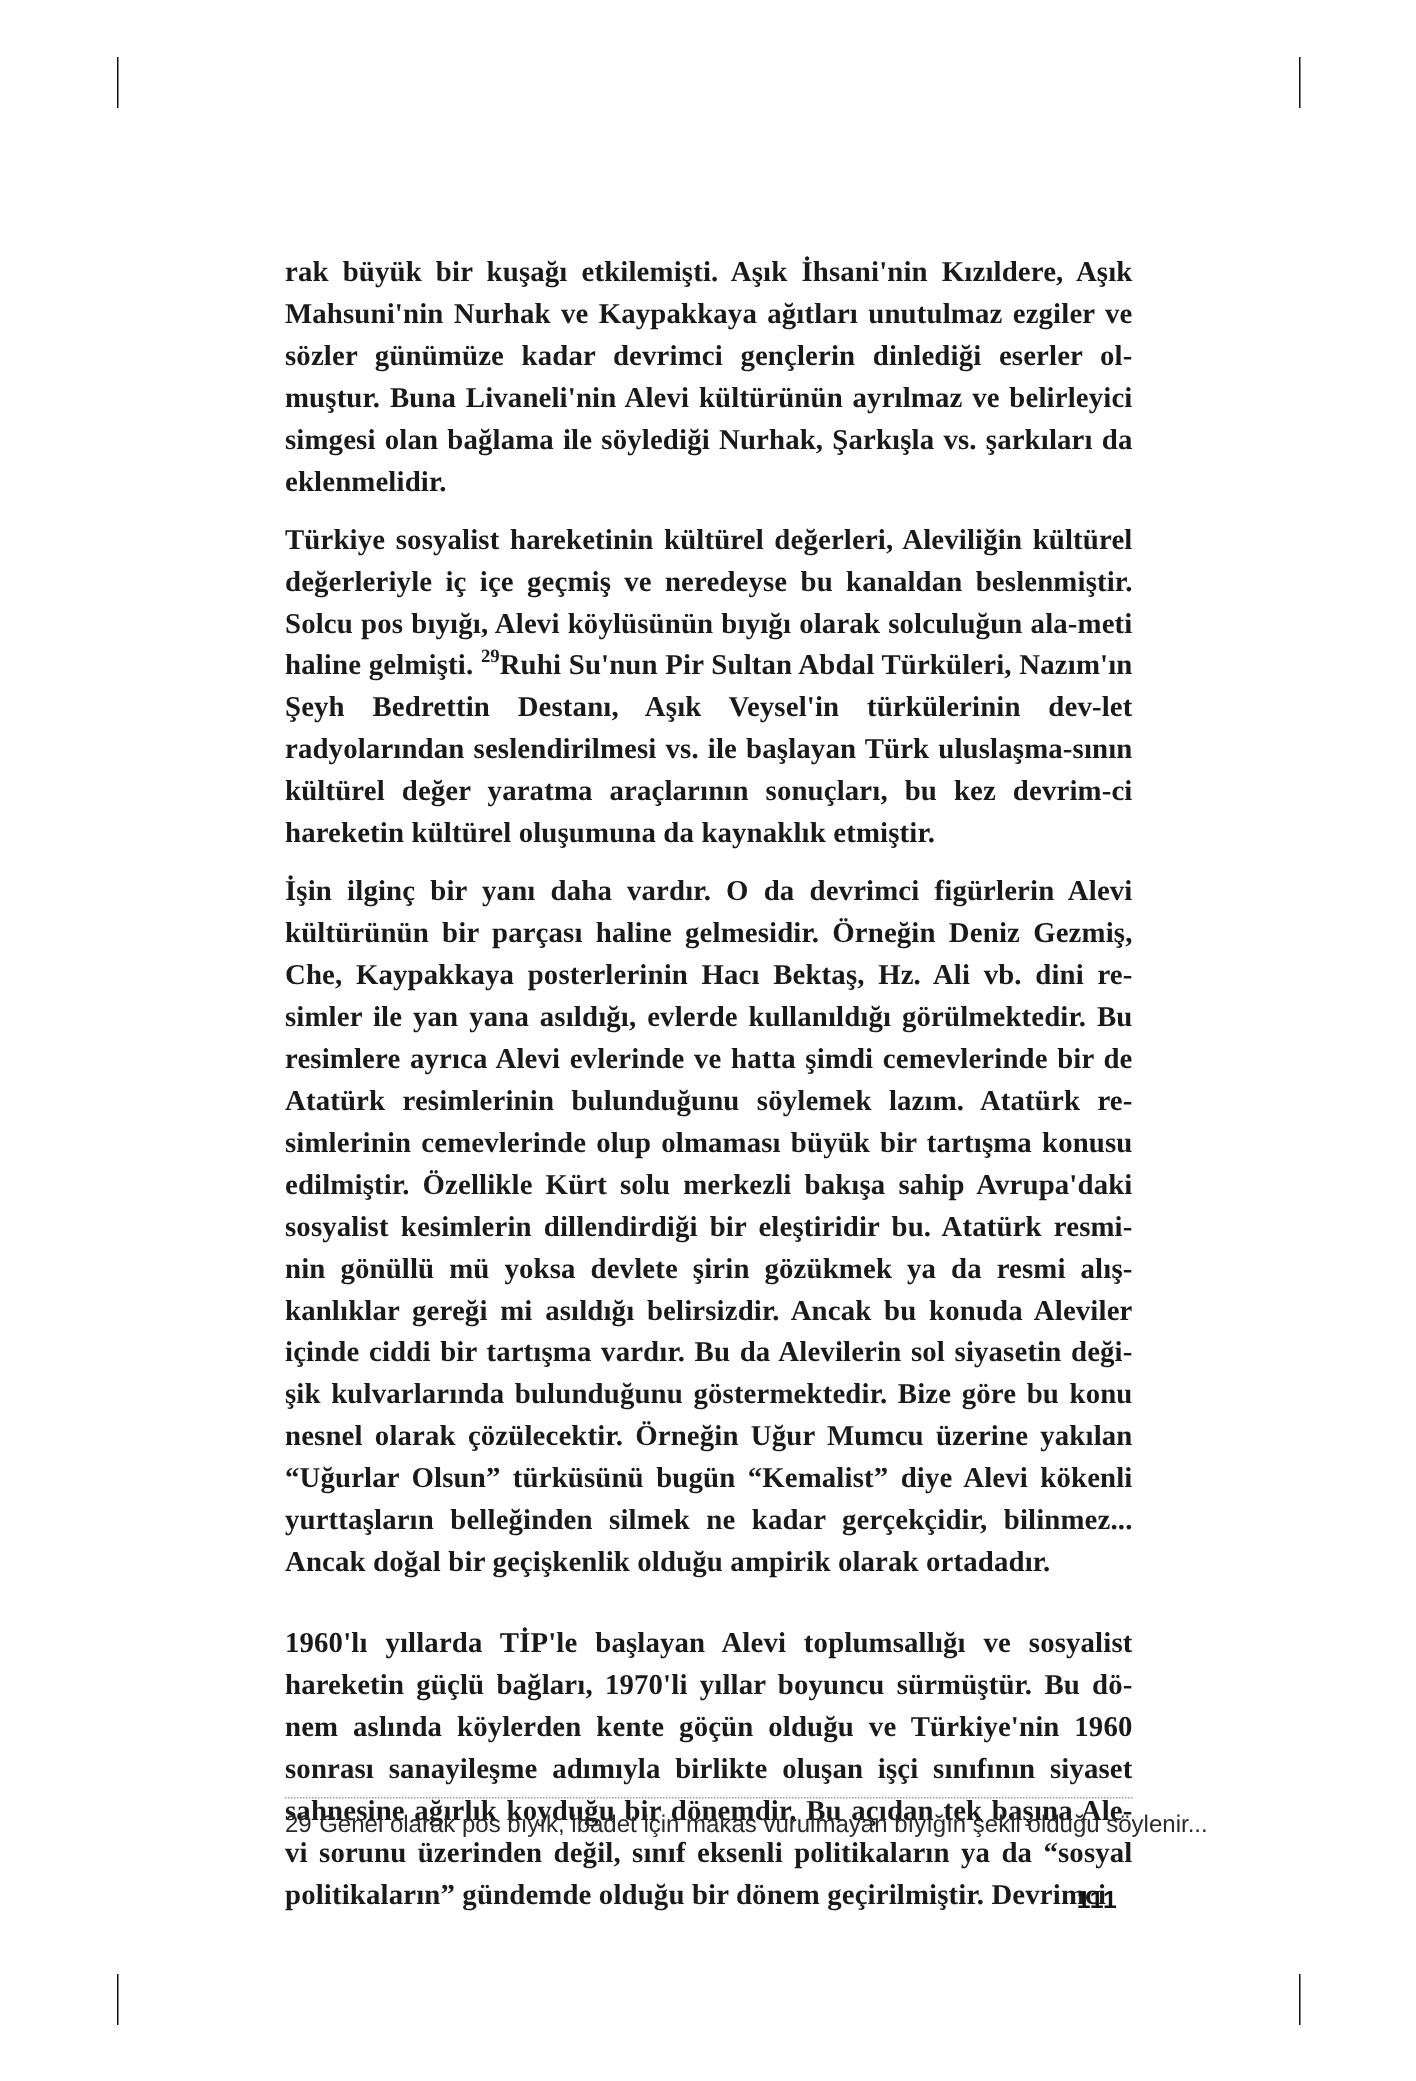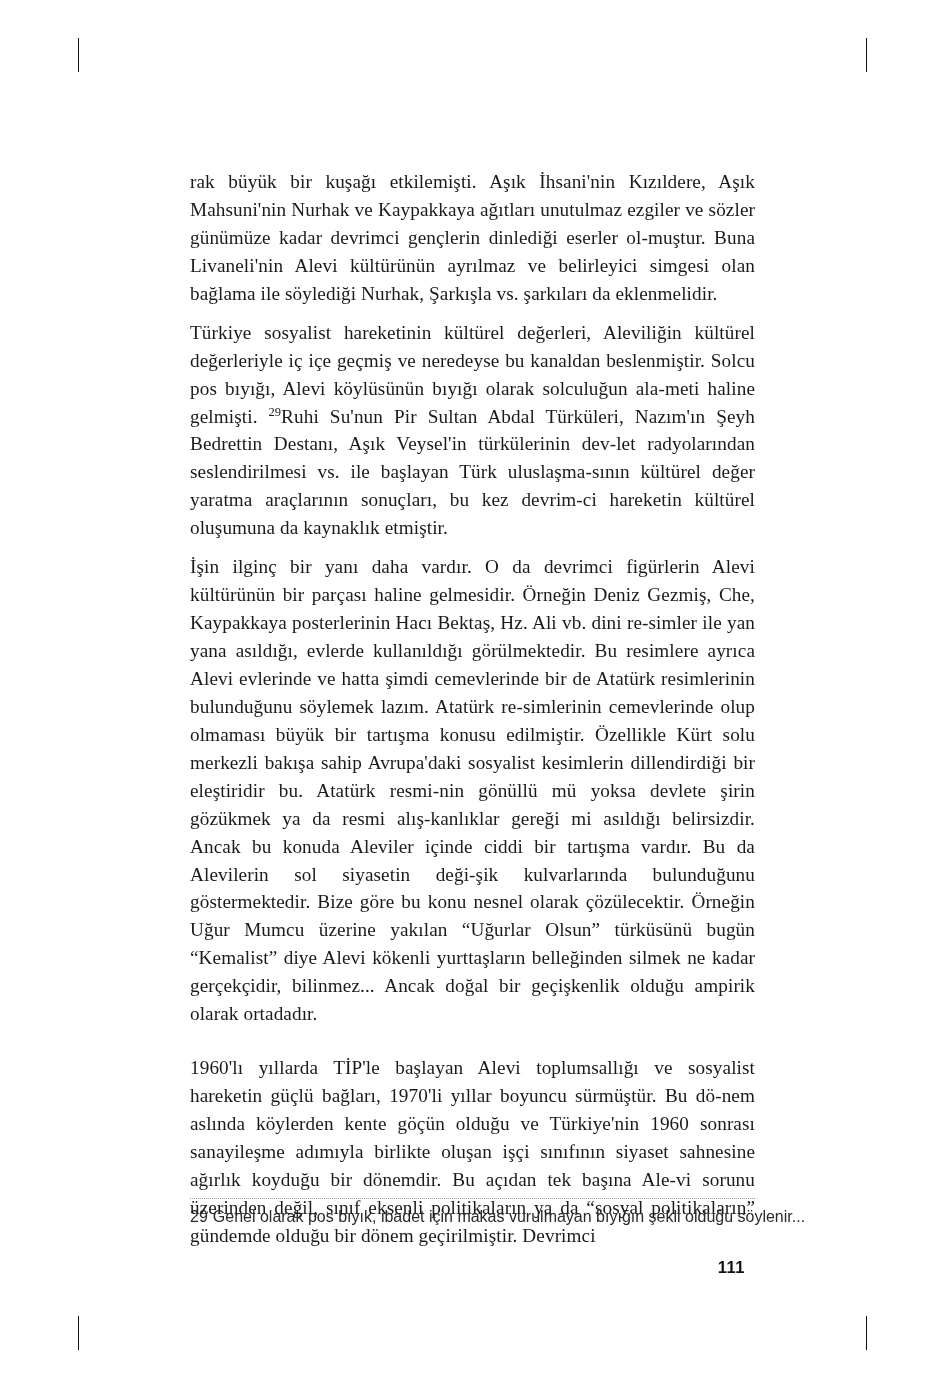--- a/index.html
+++ b/index.html
@@ -22,20 +22,21 @@
     background: #111;
   }
   .cm-v { width: 1px; height: 34px; }
 
   
   .page {
     position: absolute;
     left: 190px;
     top: 168px;
     width: 565px;
+    font-weight: bold;
   }
 
   .para {
     font-size: 19.2px;
     line-height: 1.455;
     text-align: justify;
     text-justify: inter-word;
     margin: 0 0 11px 0;
     hyphens: manual;
     letter-spacing: 0.1px;

